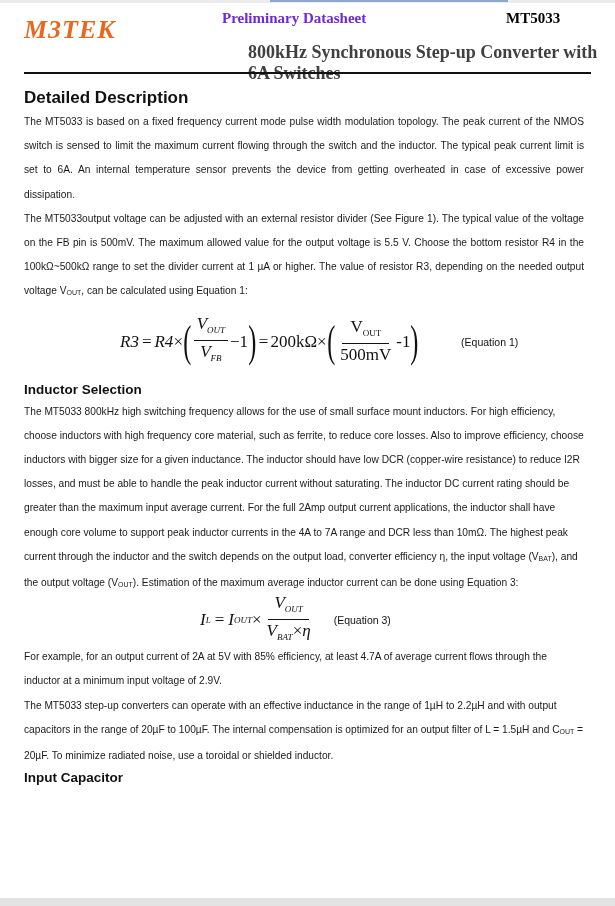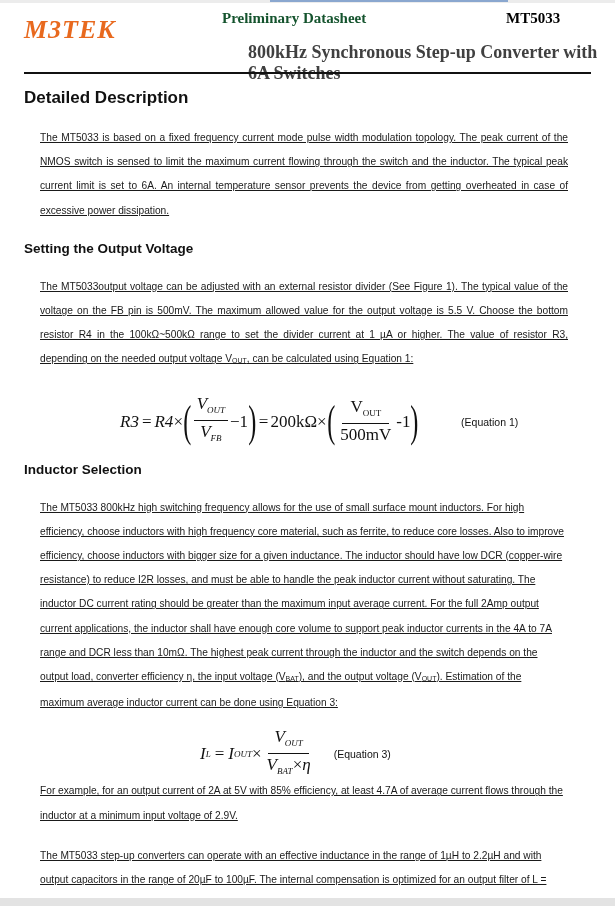--- a/index.html
+++ b/index.html
@@ -11,39 +11,38 @@
     .top-strip { position: absolute; left: 0; top: 0; width: 615px; height: 3px; background: #ececec; }
     .top-strip .bar { position: absolute; left: 270px; top: 0; width: 238px; height: 2px; background: #8aa7cf; }
 
     .logo {
       position: absolute; left: 24px; top: 4px;
       font-family: "Liberation Serif", serif; font-weight: bold; font-style: italic;
       font-size: 26px; letter-spacing: 1px; color: #e8691e; margin-top: 11px;
     }
     .hdr-title {
       position: absolute; left: 222px; top: 10px;
-      font-family: "Liberation Serif", serif; font-weight: bold; font-size: 15px; color: #14532d;
+      font-family: "Liberation Serif", serif; font-weight: bold; font-size: 15px; color: #6d28d9;
     }
     .hdr-part {
       position: absolute; left: 506px; top: 10px;
       font-family: "Liberation Serif", serif; font-weight: bold; font-size: 15px; color: #000000;
     }
     .hdr-sub {
       position: absolute; left: 248px; top: 42px;
       font-family: "Liberation Serif", serif; font-weight: bold; font-size: 18px; color: #404040;
     }
     .hdr-rule { position: absolute; left: 24px; top: 72px; width: 567px; height: 2px; background: #111; }
 
     .content { position: absolute; left: 24px; top: 86px; width: 560px; }
     .h1 { font-weight: bold; font-size: 17px; margin: 0; line-height: 24px; }
     .h2 { font-weight: bold; font-size: 13.5px; margin: 0; line-height: 20px; }
     .p {
-      font-size: 10.2px; line-height: 24.2px; margin: 16px; text-align: justify;
+      font-size: 10.2px; line-height: 24.2px; margin: 0; text-align: justify;
       color: #1a1a1a;
-      text-decoration: underline;
     }
     .p.tight { text-align: left; }
     sub.sc { font-size: 7px; vertical-align: -1px; }
 
     .eq {
       position: relative; height: 64px;
       font-family: "Liberation Serif", serif; font-size: 17px; color: #111;
     }
     .eq .row { position: absolute; top: 0; left: 0; display: flex; align-items: center; height: 64px; white-space: nowrap; }
     .frac { display: inline-flex; flex-direction: column; align-items: center; margin: 0 2px; }
@@ -69,21 +68,20 @@
 <div class="hdr-part">MT5033</div>
 <div class="hdr-sub">800kHz Synchronous Step-up Converter with 6A Switches</div>
 <div class="hdr-rule"></div>
 
 <div class="content">
 
   <h1 class="h1">Detailed Description</h1>
   <p class="p">The MT5033 is based on a fixed frequency current mode pulse width modulation topology. The peak current of the NMOS switch is sensed to limit the maximum current flowing through the switch and the inductor. The typical peak current limit is set to 6A. An internal temperature sensor prevents the device from getting overheated in case of excessive power dissipation.</p>
 
 
-  <h2 class="h2">Setting the Output Voltage</h2>
   <p class="p"><span>The MT5033output voltage can be adjusted with an external resistor divider (See Figure 1). The typical value of the voltage on the FB pin is 500mV. The maximum allowed value for the output voltage is 5.5 V. Choose the bottom resistor R4 in the 100kΩ~500kΩ range to set the divider current at 1 µA or higher. The value of resistor R3, depending on the needed output voltage V</span><sub class="sc">OUT</sub><span>, can be calculated using Equation 1:</span></p>
 
   <div class="eq" style="margin-top:4px">
     <div class="row" style="left:96px">
       <span class="it">R3</span>
       <span style="margin:0 3px">=</span>
       <span class="it">R4</span>
       <span>×</span>
       <span class="paren">(</span>
       <span class="frac">

